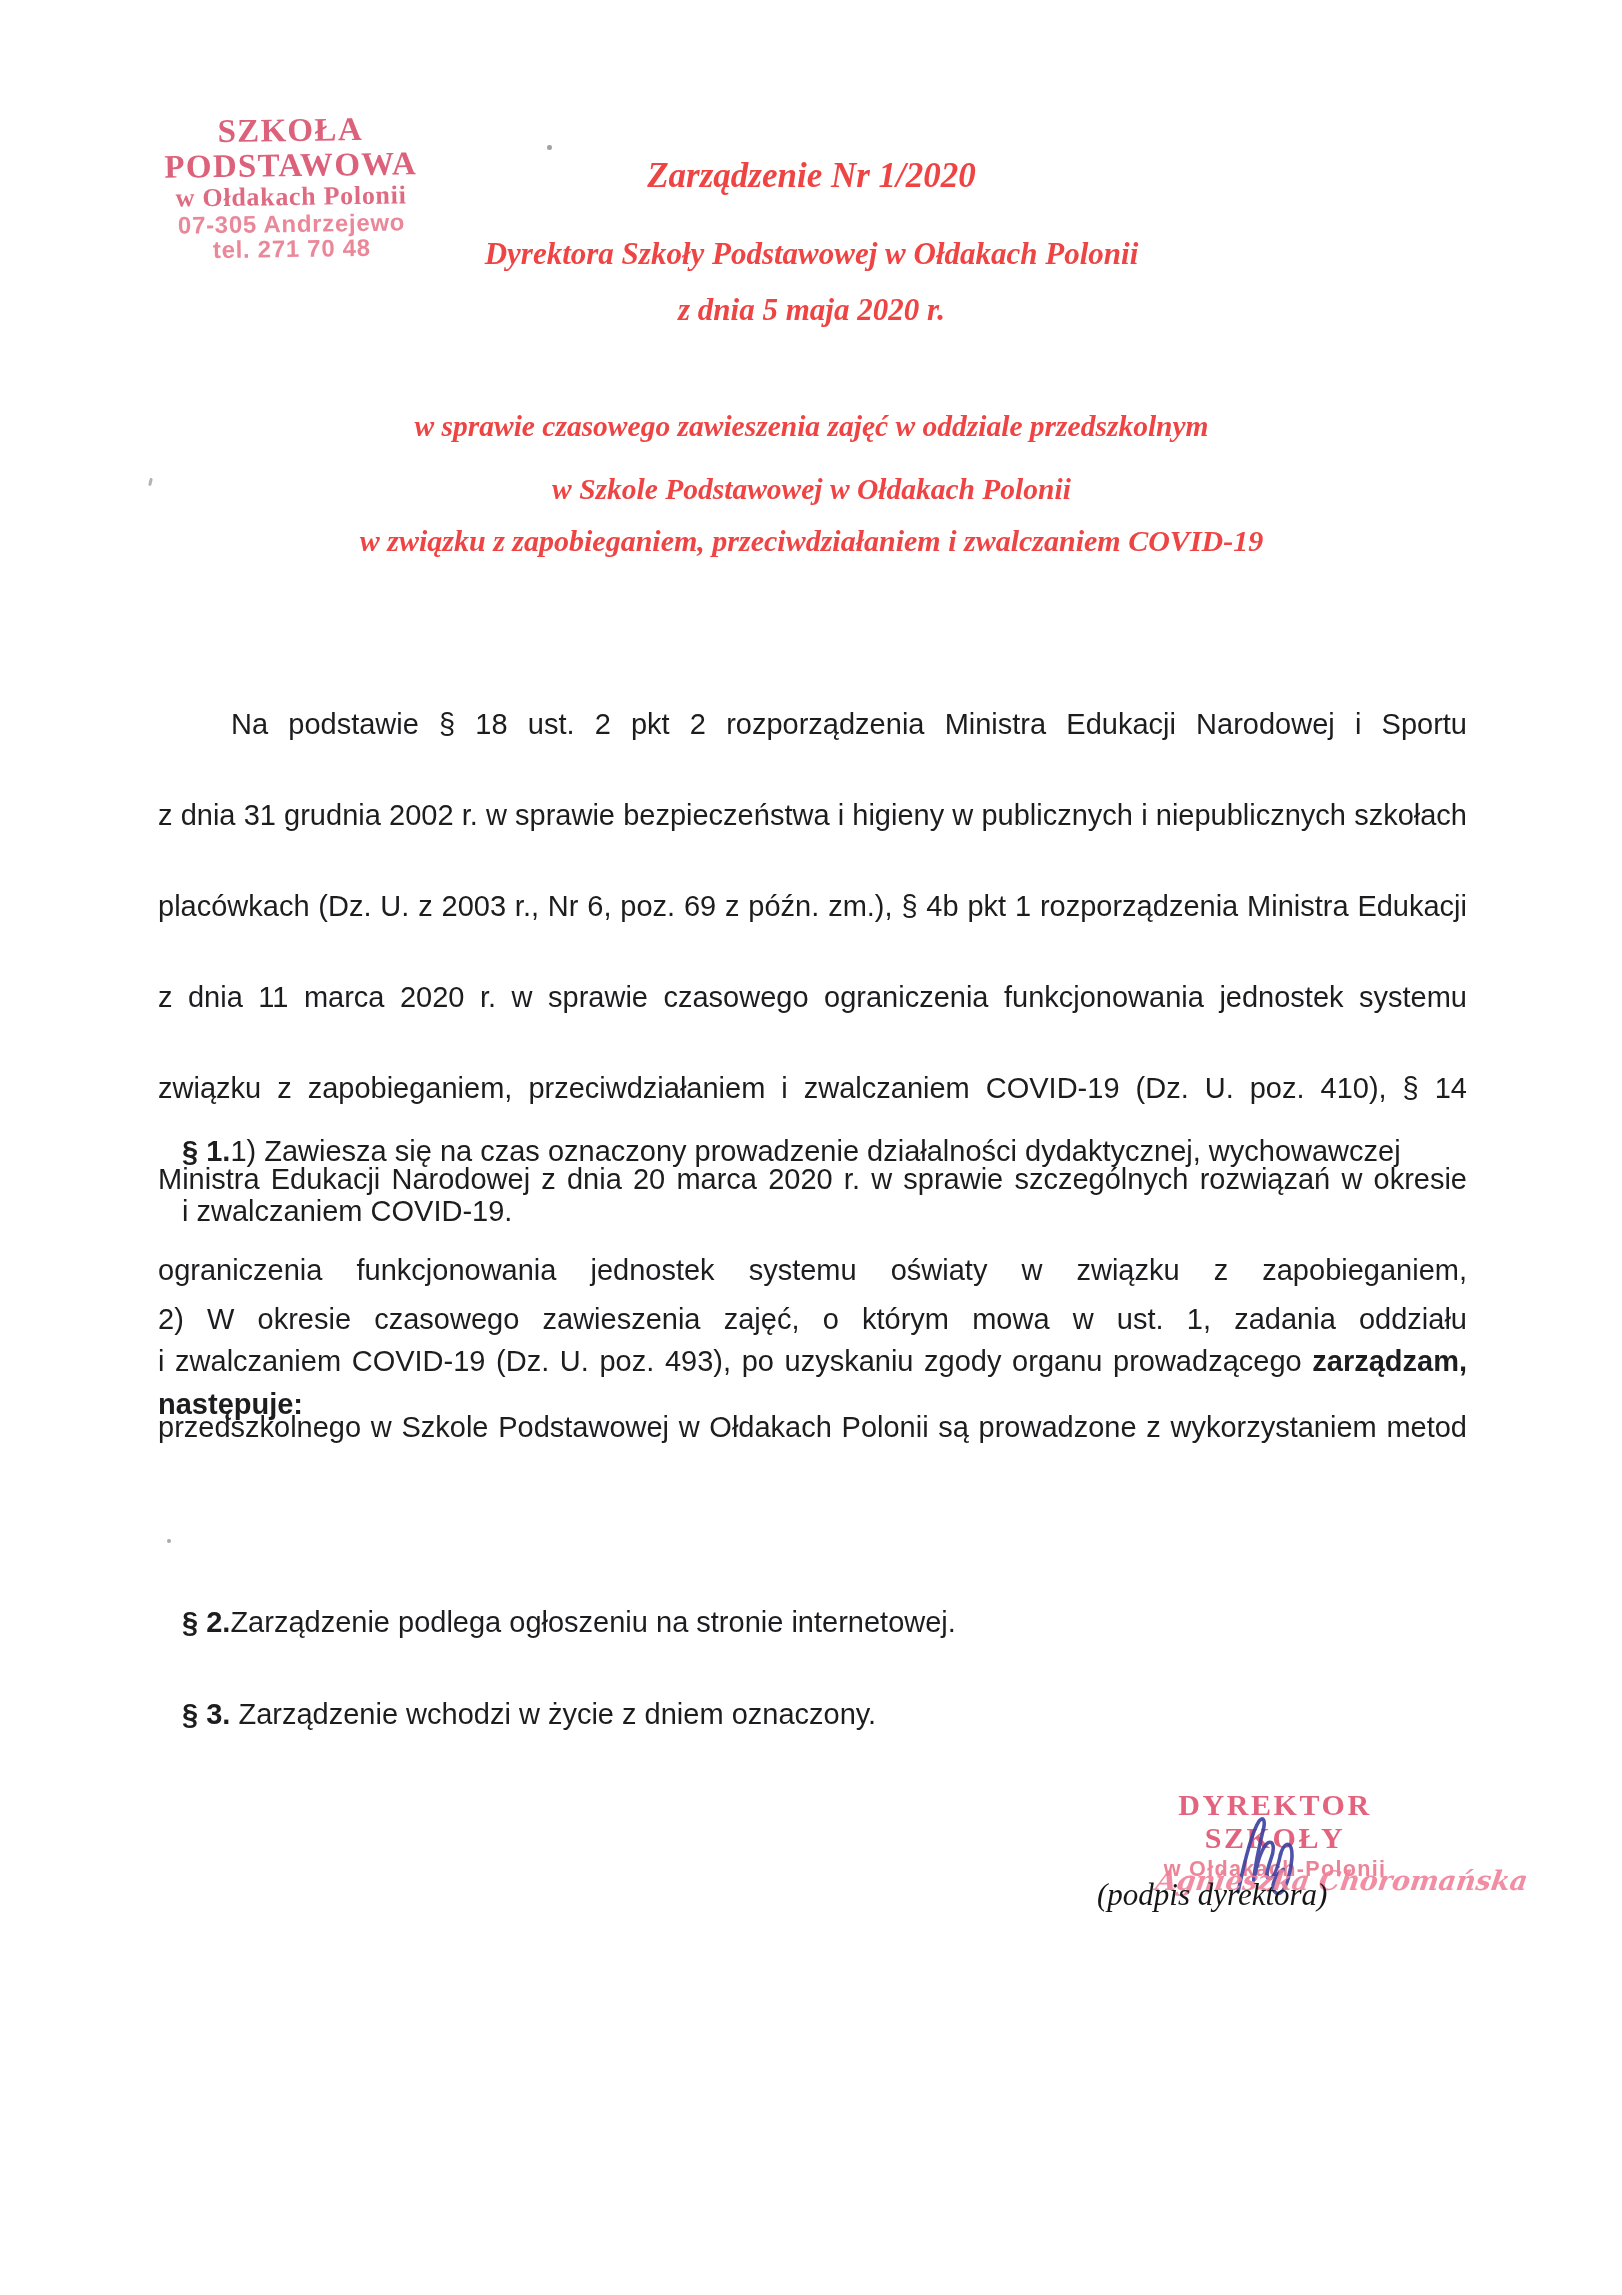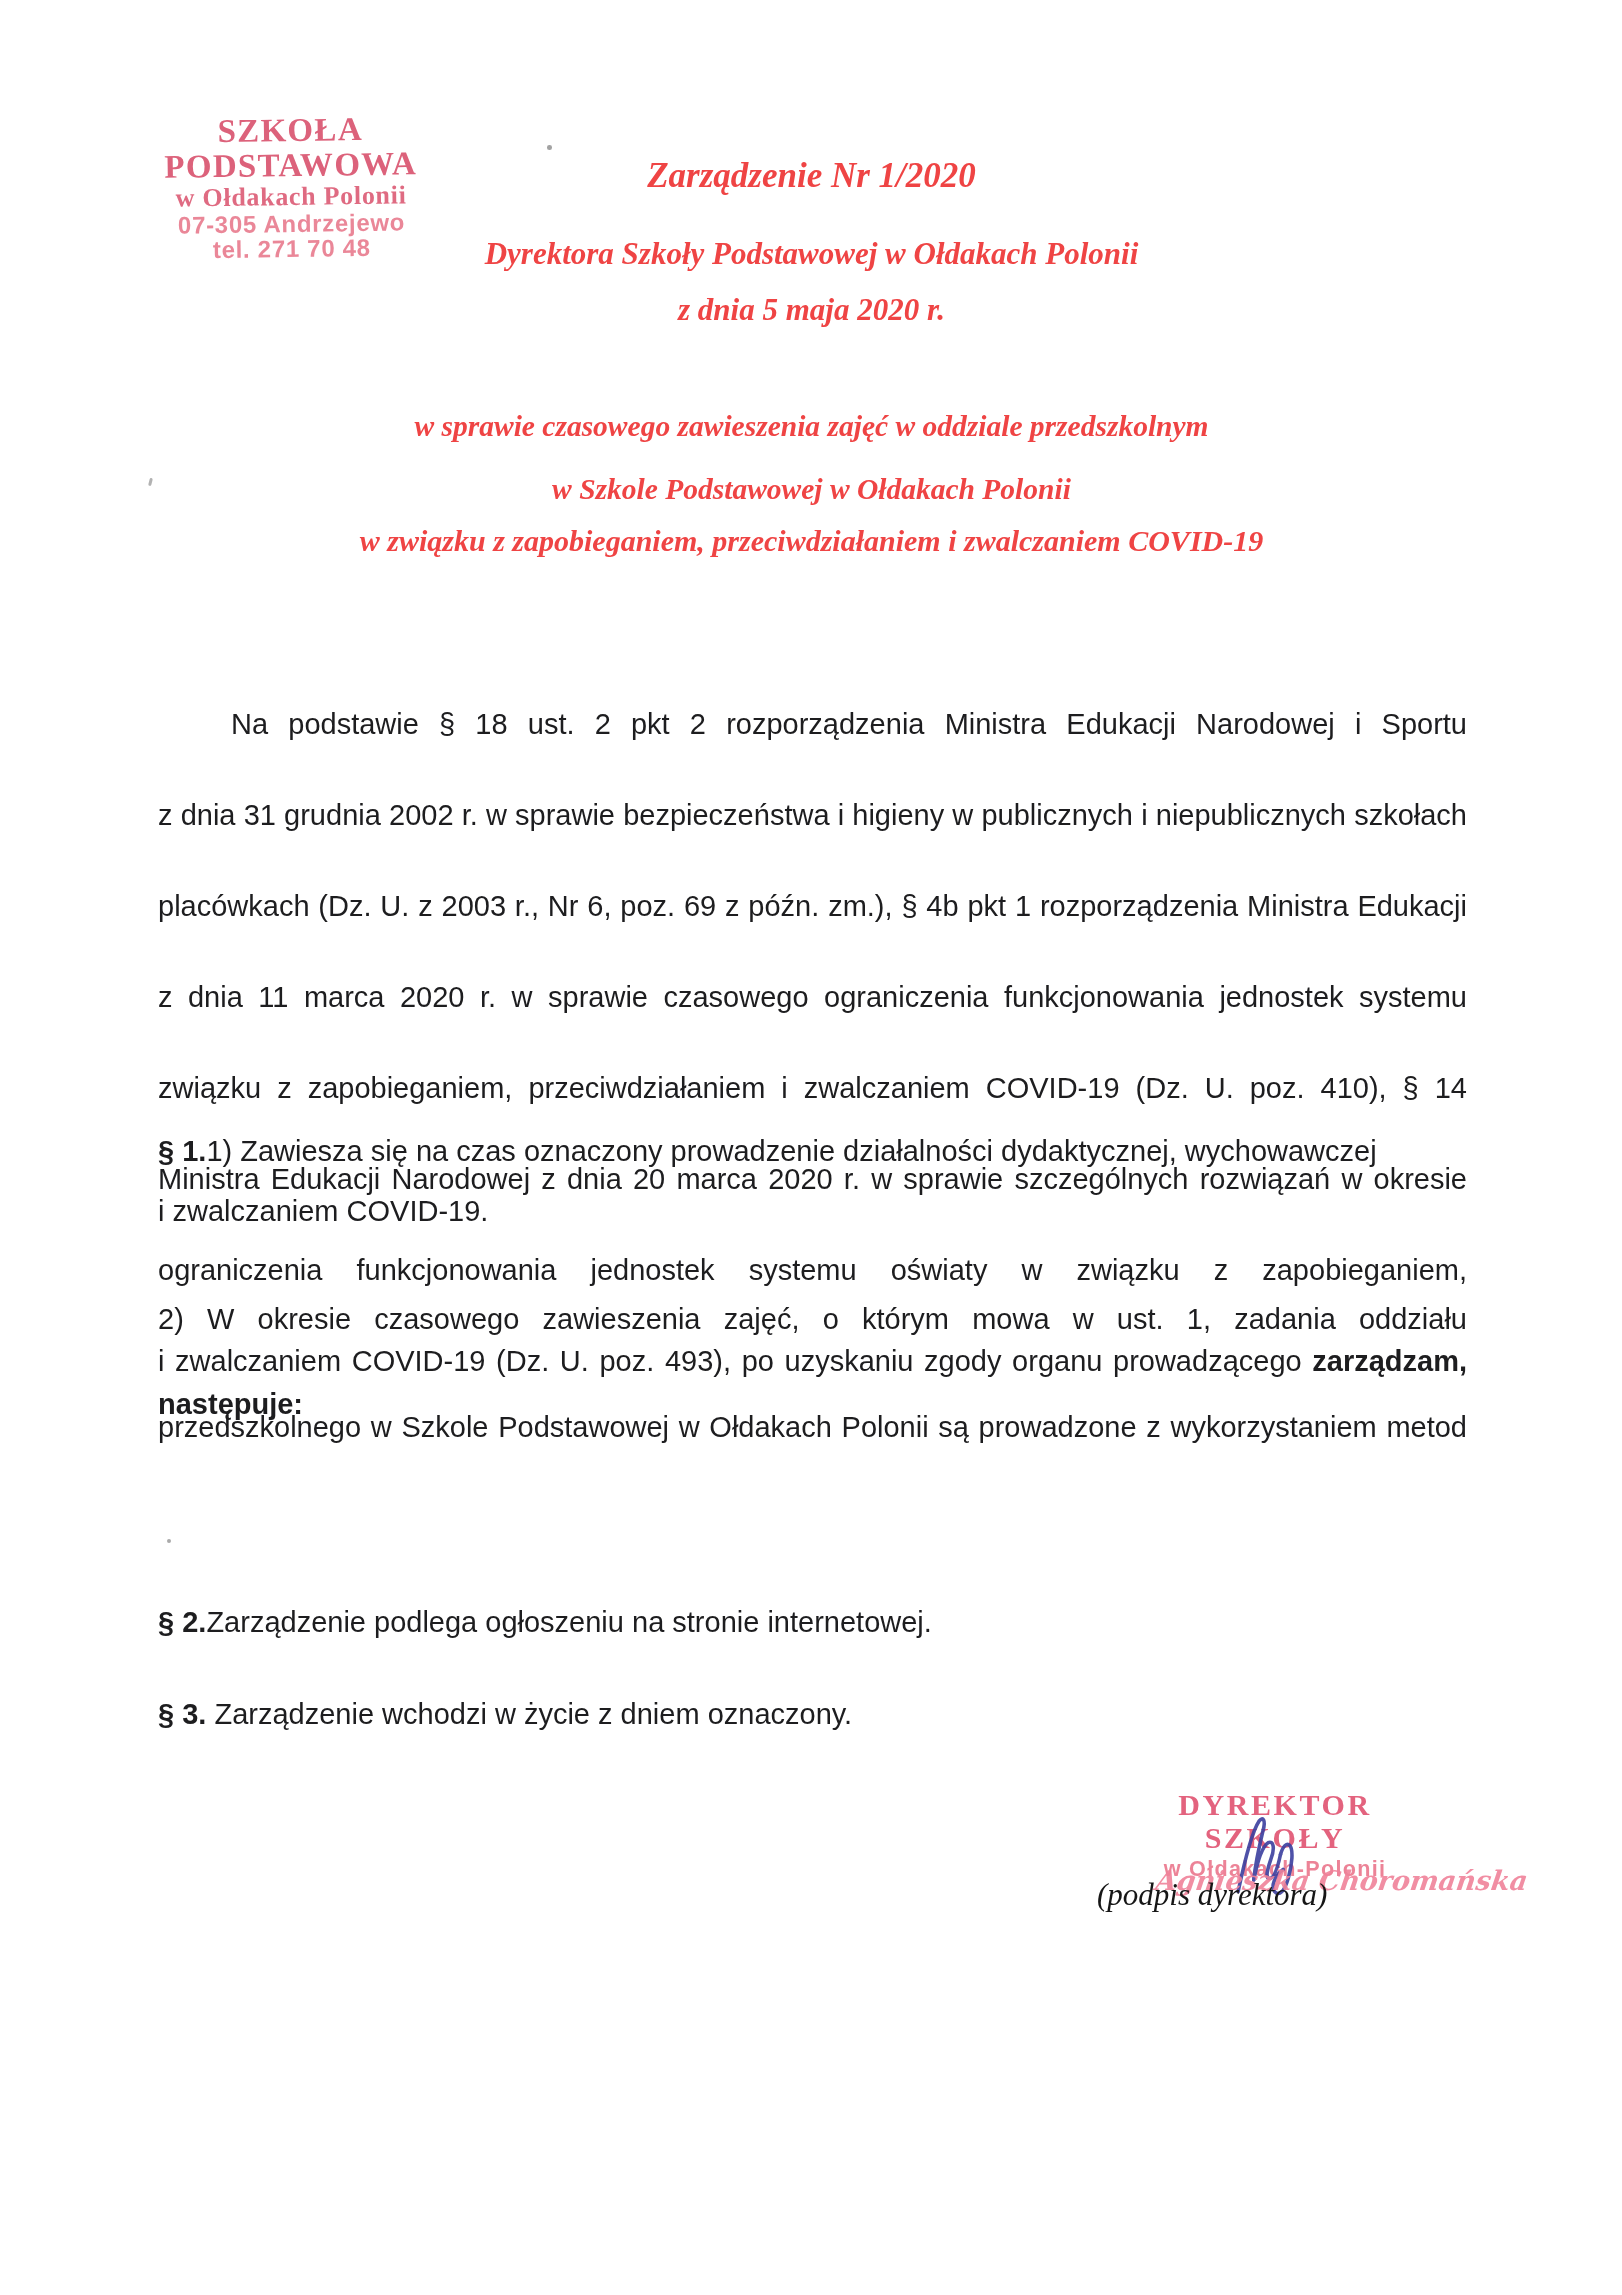--- a/index.html
+++ b/index.html
@@ -39,21 +39,21 @@
   }
   .h-title{top:156px;font-size:35px;}
   .h-issuer{top:236px;font-size:31px;}
   .h-date{top:292px;font-size:31px;}
   .subj1{top:410px;font-size:29.5px;}
   .subj2{top:452px;font-size:29.5px;margin-top:21px;}
   .subj3{top:524px;font-size:30px;}
 
   
   .bodycol{left:158px;width:1309px;}
-  .line{height:43px;line-height:43px;font-size:29px;white-space:nowrap;}
+  .line{height:43px;line-height:43px;font-size:29px;white-space:nowrap;margin-left:24px;}
   .wline{height:43px;line-height:43px;font-size:29px;}
   .j{text-align:justify;white-space:normal;overflow:hidden;margin-top:48px;}
   .j::after{content:"";display:inline-block;width:100%;height:0;}
   .indent{text-indent:73px;}
   .big .wline,.big .line{height:60px;line-height:60px;}
   b{font-weight:bold;}
   .pad-sm{padding-left:6.5px;}
 
   
   .stamp2{

